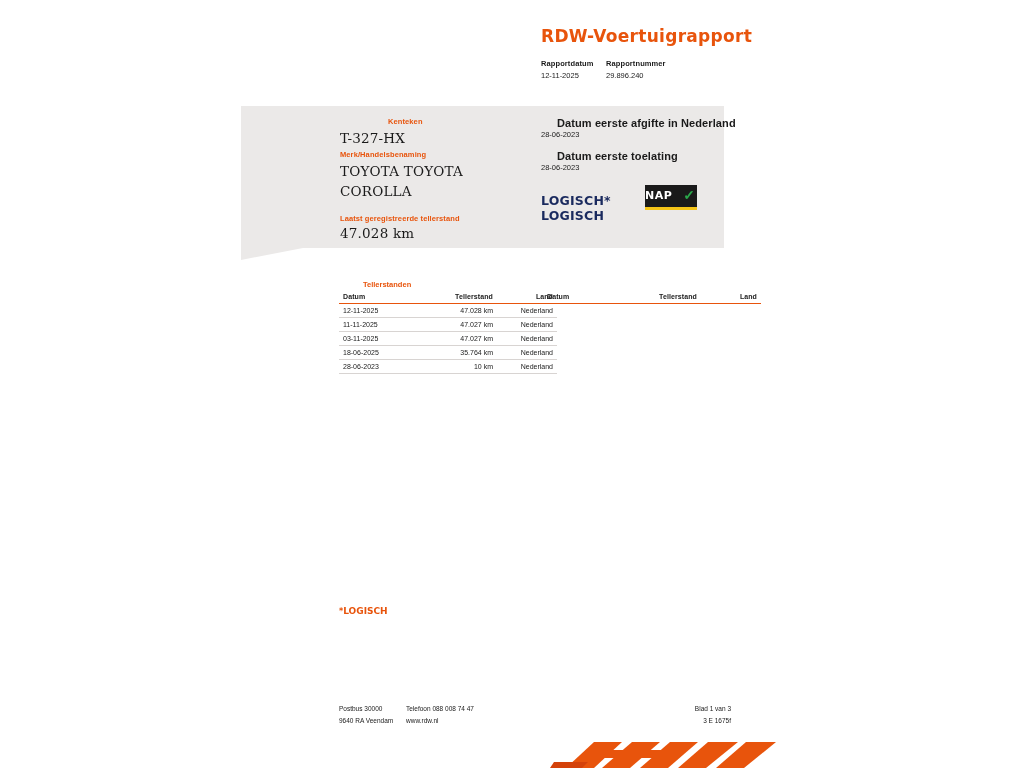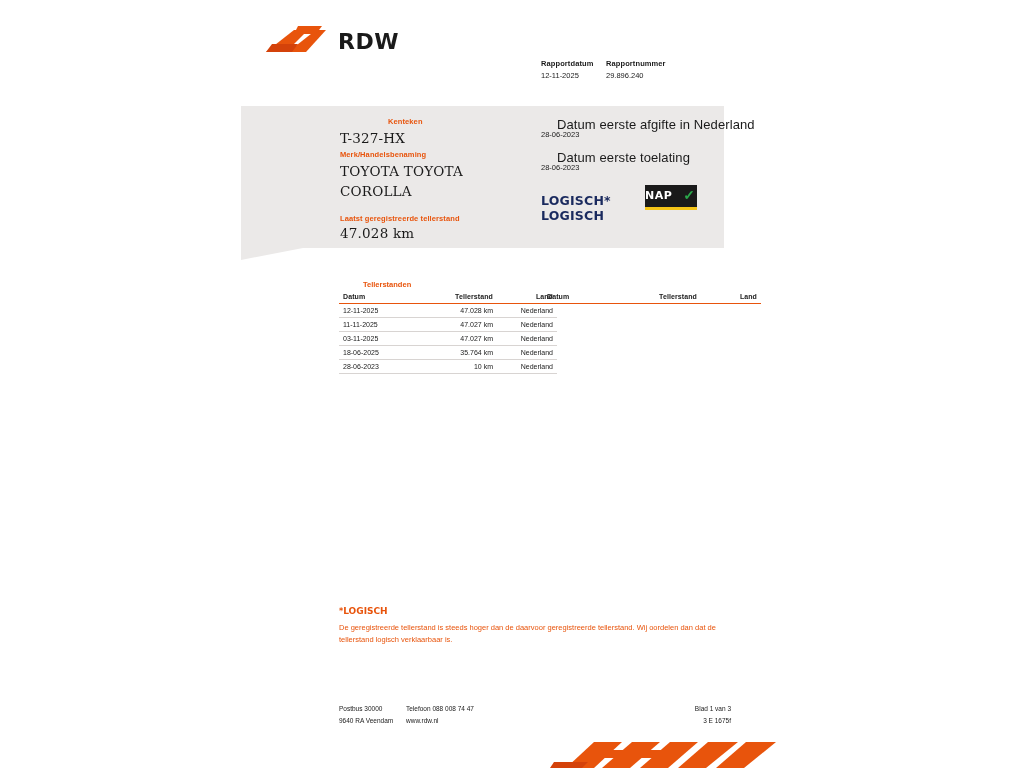--- a/index.html
+++ b/index.html
@@ -95,22 +95,22 @@
 
   .f-label {
     position: absolute;
     font-size: 7.5px;
     font-weight: bold;
     color: #e8540c;
     letter-spacing: 0.1px;
   }
   .f-label-dark {
     position: absolute;
-    font-size: 13px;
-    font-weight: normal;
+    font-size: 11px;
+    font-weight: bold;
     color: #1a1a1a;
     letter-spacing: 0.1px;
     padding-left: 16px;
   }
   .f-value-big {
     position: absolute;
     font-family: "DejaVu Serif", serif;
     font-size: 13.5px;
     color: #1a1a1a;
     letter-spacing: 0.2px;
@@ -261,32 +261,22 @@
     width: 240px;
     height: 28px;
     overflow: hidden;
   }
 </style>
 </head>
 <body>
 
 <div class="page">
 
-  <div class="logo-wrap">
-    <span class="logo-mark">
-      <svg width="66" height="38" viewBox="0 0 66 38">
-        <path d="M2 30 L30 8 L44 8 L22 30 Z" fill="#e8540c"></path>
-        <path d="M24 30 L52 8 L62 8 L42 30 Z" fill="#e8540c"></path>
-        <path d="M34 4 L58 4 L52 12 L30 12 Z" fill="#e8540c"></path>
-        <path d="M8 22 L34 22 L28 30 L2 30 Z" fill="#d4420a"></path>
-      </svg>
-    </span>
-    <span class="logo-text">RDW</span>
-  </div>
-
+
+  <div class="report-title">RDW-Voertuigrapport</div>
 
   <div class="rep-meta" id="rep-date">
     <span class="lbl">Rapportdatum</span>
     <span class="val">12-11-2025</span>
   </div>
   <div class="rep-meta" id="rep-num">
     <span class="lbl">Rapportnummer</span>
     <span class="val">29.896.240</span>
   </div>
 
@@ -365,21 +355,20 @@
         <th class="c-stand">Tellerstand</th>
         <th class="c-land">Land</th>
       </tr>
     </thead>
     <tbody></tbody>
   </table>
 
   <div class="note-title">
     <span class="note-star">*</span><span>LOGISCH</span>
   </div>
-  <div class="note-body">De geregistreerde tellerstand is steeds hoger dan de daarvoor geregistreerde tellerstand. Wij oordelen dan dat de tellerstand logisch verklaarbaar is.</div>
 
   <div class="footer-col" id="foot-addr">
     <div>Postbus 30000</div>
     <div>9640 RA Veendam</div>
   </div>
   <div class="footer-col" id="foot-contact">
     <div>Telefoon 088 008 74 47</div>
     <div>www.rdw.nl</div>
   </div>
   <div id="foot-right">

